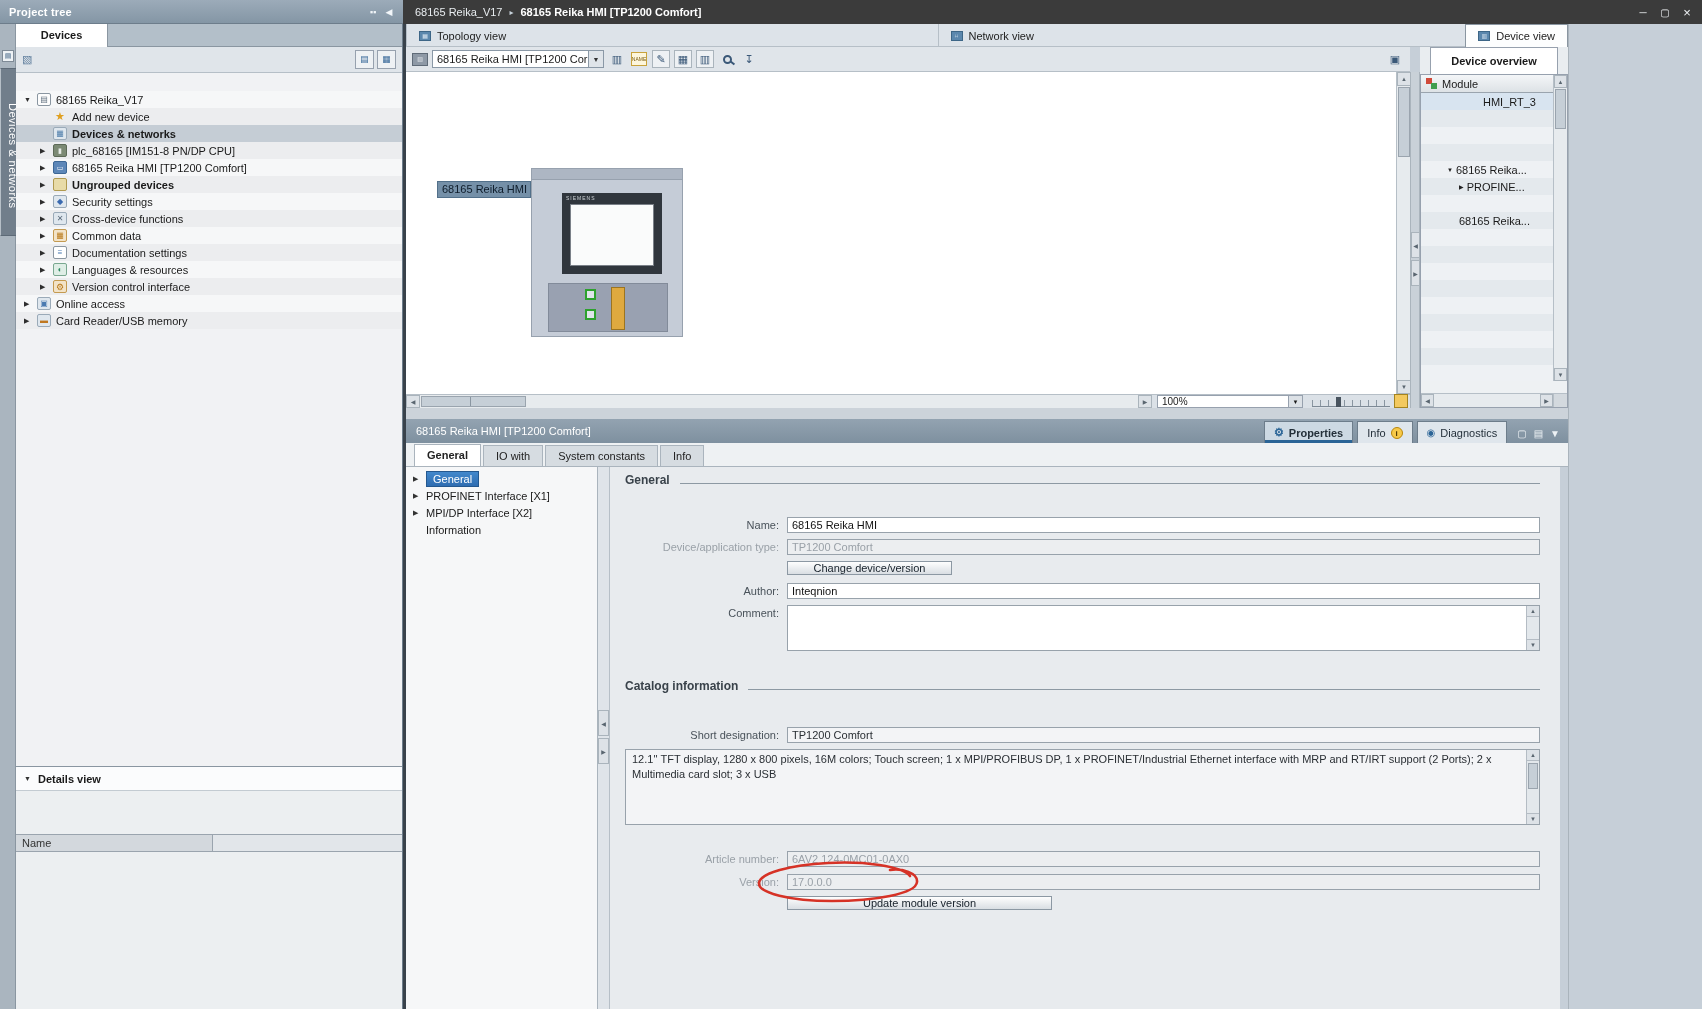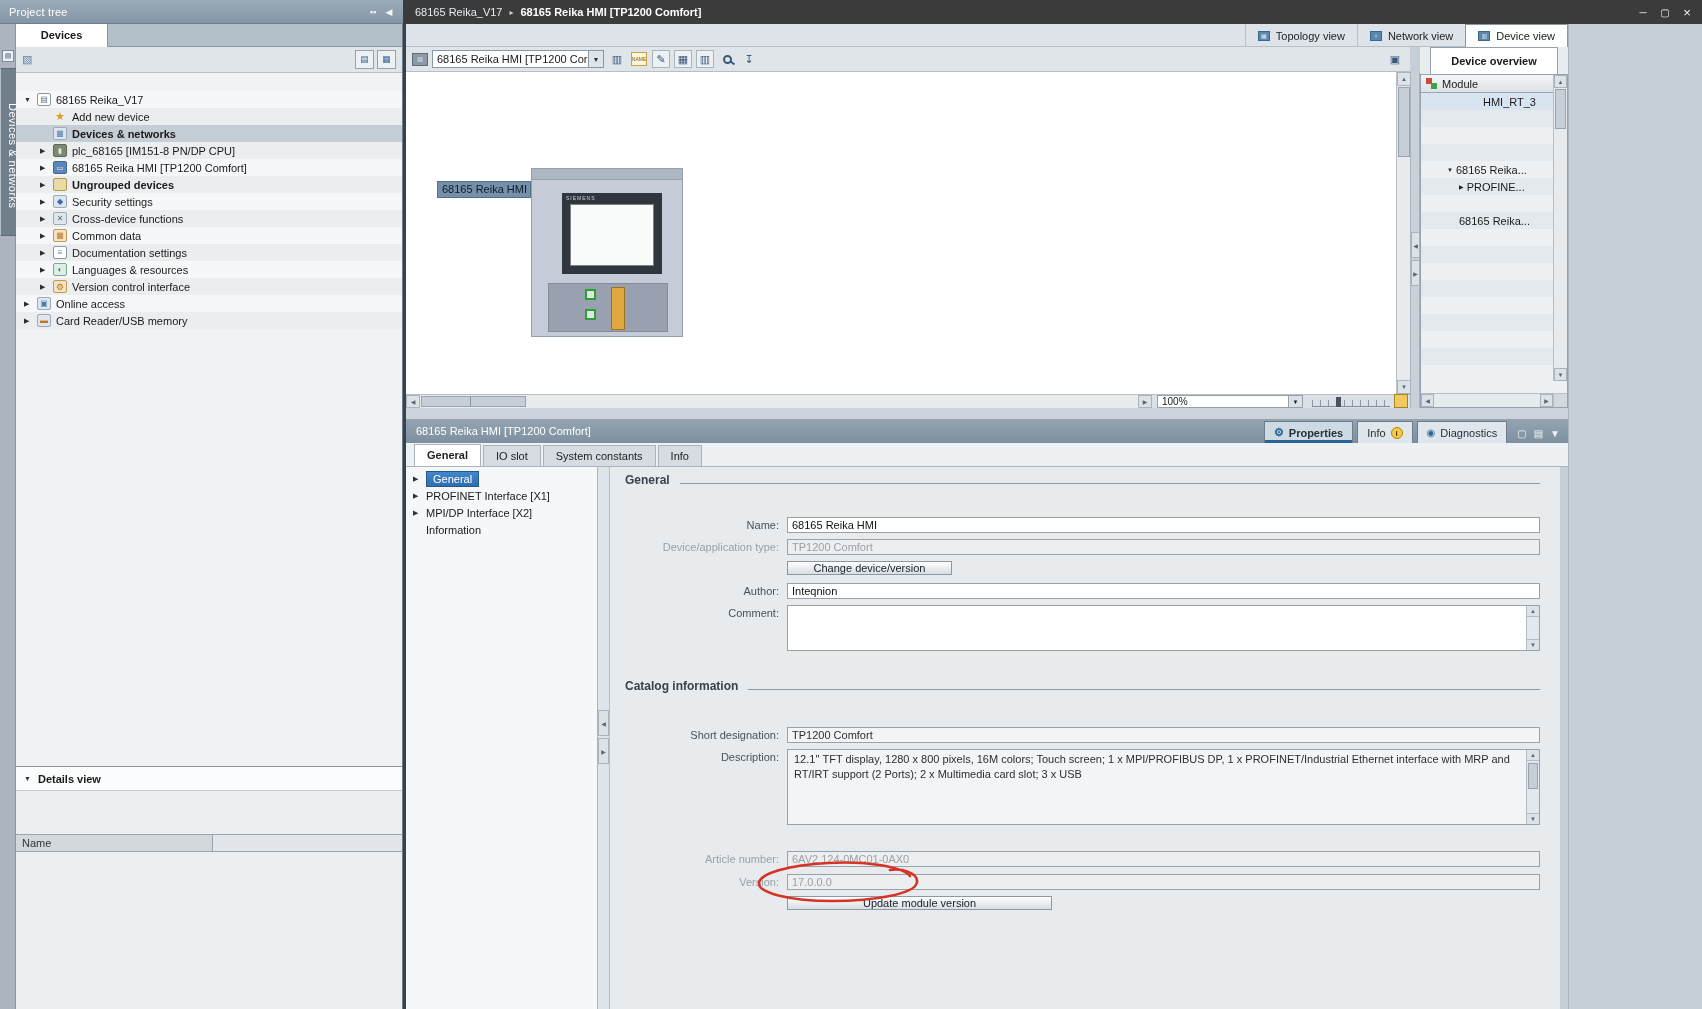--- a/index.html
+++ b/index.html
@@ -2,21 +2,21 @@
 <html><head>
 <meta charset="utf-8">
 <style>
   *{box-sizing:border-box;margin:0;padding:0}
   html,body{width:1702px;height:1009px}
   body{position:relative;font-family:"Liberation Sans",sans-serif;font-size:11px;color:#1a1a1a;background:#c6cfd8;overflow:hidden}
   .ab{position:absolute}
 
   
   #tb-left{left:0;top:0;width:403px;height:24px;background:linear-gradient(#9cabb9,#8496a5);color:#fff;display:flex;align-items:center;padding:0 6px 0 9px;border-bottom:1px solid #6d7d8b}
-  #tb-left .t{font-weight:normal;letter-spacing:.2px}
+  #tb-left .t{font-weight:bold;letter-spacing:.2px}
   #tb-left .sp{flex:1}
   .tbico{width:16px;height:14px;text-align:center;line-height:14px;font-size:9px;color:#f2f6f9;cursor:default}
   #tb-right{left:403px;top:0;width:1299px;height:24px;background:#3b3b3b;color:#e9edf0;display:flex;align-items:center;padding:0 4px 0 12px}
   #tb-right .sep{margin:0 7px;font-size:8px;color:#c7d2db}
   #tb-right .cur{font-weight:bold;color:#fff}
   #tb-right .sp{flex:1}
   .winbtn{width:22px;height:18px;display:flex;align-items:center;justify-content:center;color:#f0f3f5;font-size:10px}
   .winbtn.close{font-size:13px}
 
   
@@ -63,21 +63,21 @@
   .dv-header{height:24px;background:#fbfcfd;border-bottom:1px solid #c3cbd2;display:flex;align-items:center;padding:0 8px;gap:7px}
   .dv-header .chev{font-size:7px;color:#333}
   .dv-header .t{font-weight:bold}
   .dv-colhead{position:absolute;left:0;top:67px;width:197px;height:18px;background:#d3d8dd;border:1px solid #9aa4ae;border-left:none;line-height:16px;padding-left:6px;color:#333}
   .dv-colrest{position:absolute;left:197px;top:67px;right:0;height:18px;background:#e2e6ea;border-top:1px solid #9aa4ae;border-bottom:1px solid #9aa4ae}
 
   
   #vdiv{left:403px;top:24px;width:3px;height:985px;background:#39424b}
 
   
-  #view-row{left:406px;top:24px;width:1162px;height:23px;background:#dde3e9;border-bottom:1px solid #b6bfc7;display:flex;justify-content:flex-end}
+  #view-row{left:406px;top:24px;width:1162px;height:23px;background:#dde3e9;border-bottom:1px solid #b6bfc7;display:flex;justify-content:space-between}
   .vtab{height:23px;display:flex;align-items:center;gap:6px;padding:0 12px;border-left:1px solid #b6bfc7;color:#222}
   .vtab .vic{width:12px;height:10px;background:#5b87ad;border:1px solid #3d6687;color:#dce8f2;font-size:6px;line-height:8px;text-align:center}
   .vtab.sel{background:#fdfefe;border:1px solid #8a96a1;border-bottom:none}
 
   #dev-toolbar{left:406px;top:47px;width:1004px;height:25px;background:#e0e5ea;border-bottom:1px solid #b6bfc7;display:flex;align-items:center;gap:4px;padding:0 6px}
   .chip-ic{width:16px;height:13px;background:#8e99a6;border:1px solid #5f6b78;color:#e8edf1;font-size:6px;line-height:11px;text-align:center}
   .dsel{width:172px;height:18px;background:#fff;border:1px solid #8a98a6;display:flex;align-items:center;overflow:hidden}
   .dsel .txt{flex:1;padding:0 4px;white-space:nowrap;overflow:hidden}
   .dsel .arr{width:15px;height:100%;background:#dfe4e9;border-left:1px solid #8a98a6;font-size:7px;display:flex;align-items:center;justify-content:center;color:#333}
   .tico{width:18px;height:18px;border:1px solid transparent;display:flex;align-items:center;justify-content:center;font-size:11px;color:#3a5878}
@@ -466,21 +466,21 @@
   </div>
   <div class="hicons">
     <span>▢</span>
     <span>▤</span>
     <span>▼</span>
   </div>
 </div>
 
 <div class="ab" id="insp-subtabs">
   <div class="stab sel">General</div>
-  <div class="stab">IO slot</div>
+  <div class="stab">IO with</div>
   <div class="stab">System constants</div>
   <div class="stab">Info</div>
 </div>
 
 <div class="ab" id="insp-nav">
   <div class="nav-row sel">
     <span class="nav-arrow">▶</span>
     <span class="chipsel">General</span>
   </div>
   <div class="nav-row">
@@ -540,21 +540,20 @@
   <div class="sect-head" style="top:212px">
     <span class="ht">Catalog information</span>
     <span class="rule"></span>
   </div>
 
   <div class="frow" style="top:260px;height:17px">
     <span class="flabel">Short designation:</span>
     <span class="fctrl"><input class="tin lt" readonly="" value="TP1200 Comfort" style=""></span>
   </div>
   <div class="frow" style="top:282px;height:92px">
-    <span class="flabel">Description:</span>
     <span class="fctrl">
       <div class="tarea lt" style="height:76px">
         <div class="ta-text">12.1'' TFT display, 1280 x 800 pixels, 16M colors; Touch screen; 1 x MPI/PROFIBUS DP, 1 x PROFINET/Industrial Ethernet interface with MRP and RT/IRT support (2 Ports); 2 x Multimedia card slot; 3 x USB</div>
         <div class="sb-col">
           <div class="sb-a top">▲</div>
           <div class="sb-th"></div>
           <div class="sb-a bot">▼</div>
         </div>
       </div>
     </span>

